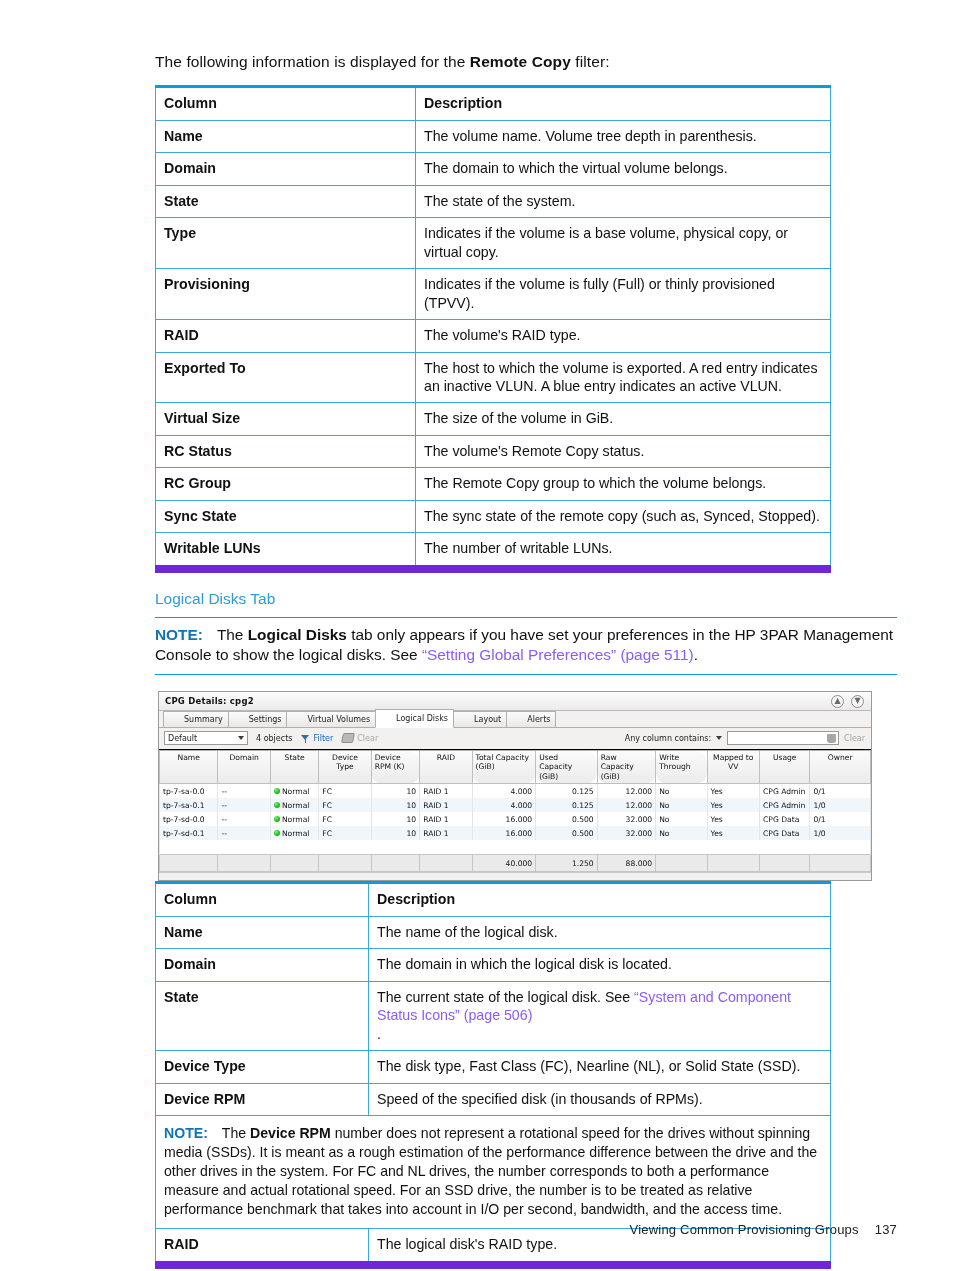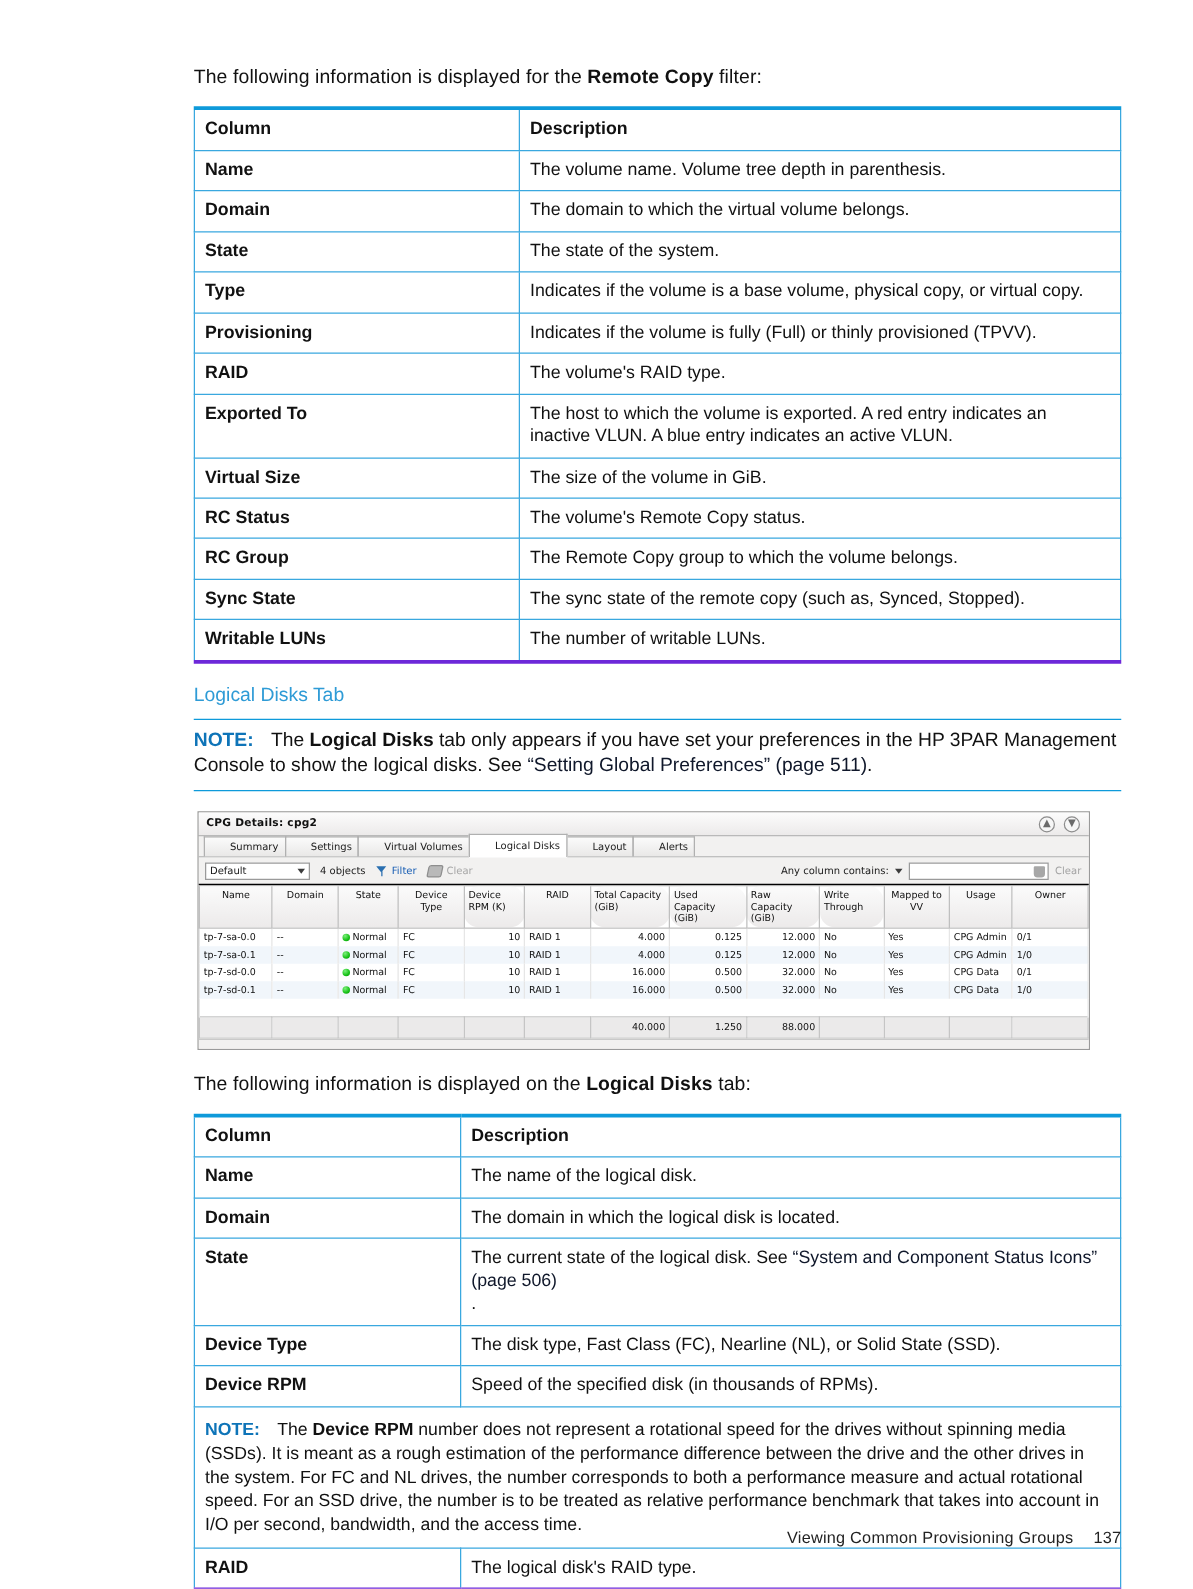--- a/index.html
+++ b/index.html
@@ -34,44 +34,44 @@
     line-height: 1.32;
     color: #111;
     margin: 0 0 13px 0;
     letter-spacing: 0.1px;
   }
   .para b { font-weight: bold; }
 
   
   table.doctable {
     border-collapse: collapse;
-    width: 742px;
+    width: 676px;
     table-layout: fixed;
     margin: 0;
   }
   table.doctable td {
     border: 1px solid #3aa8df;
     padding: 6px 8px 7px 8px;
     font-size: 14.2px;
     line-height: 1.3;
     vertical-align: top;
     color: #111;
   }
   table.doctable td.col1 { width: 243px; font-weight: bold; }
   table.doctable tr.hdr td {
     font-weight: bold;
     border-top: 3px solid #0e9ada;
     border-bottom: 1px solid #3aa8df;
   }
   table.doctable tr.lastrow td {
-    border-bottom: 3px solid #6d28d9;
+    border-bottom: 8px solid #6d28d9;
   }
   table.doctable2 td.col1 { width: 196px; }
   a.doclink, .doclink {
-    color: #0f172a;
+    color: #8b5cf6;
     text-decoration: none;
   }
 
   
   .sec-heading {
     color: #2e9bd6;
     font-size: 15.5px;
     margin: 17px 0 9px 0;
     font-weight: normal;
   }
@@ -583,21 +583,20 @@
               <td></td>
               <td></td>
               <td></td>
             </tr>
           </tbody>
         </table>
       </div>
       <div class="shot-bottom"></div>
     </div>
 
-    <p class="para" style="margin-top:18px;"><span>The following information is displayed on the </span><b>Logical Disks</b><span> tab:</span></p>
 
     <table class="doctable doctable2">
       <tbody>
         <tr class="hdr">
           <td class="col1">Column</td>
           <td>Description</td>
         </tr>
         <tr>
           <td class="col1">Name</td>
           <td>The name of the logical disk.</td>

